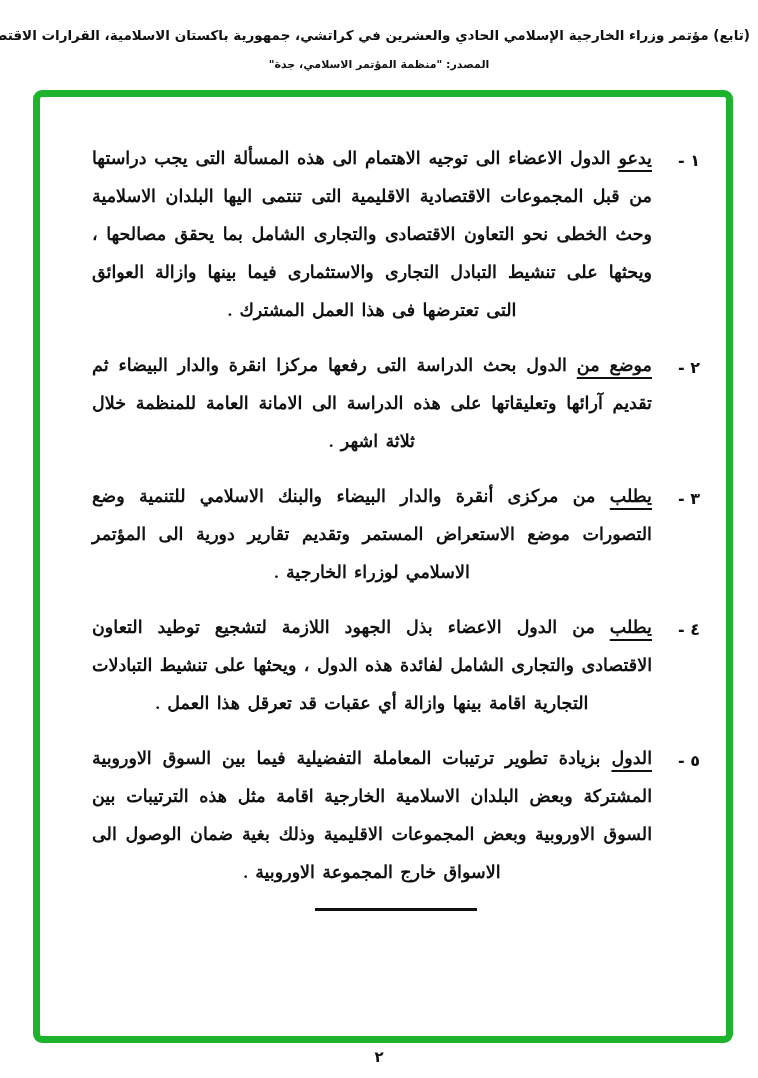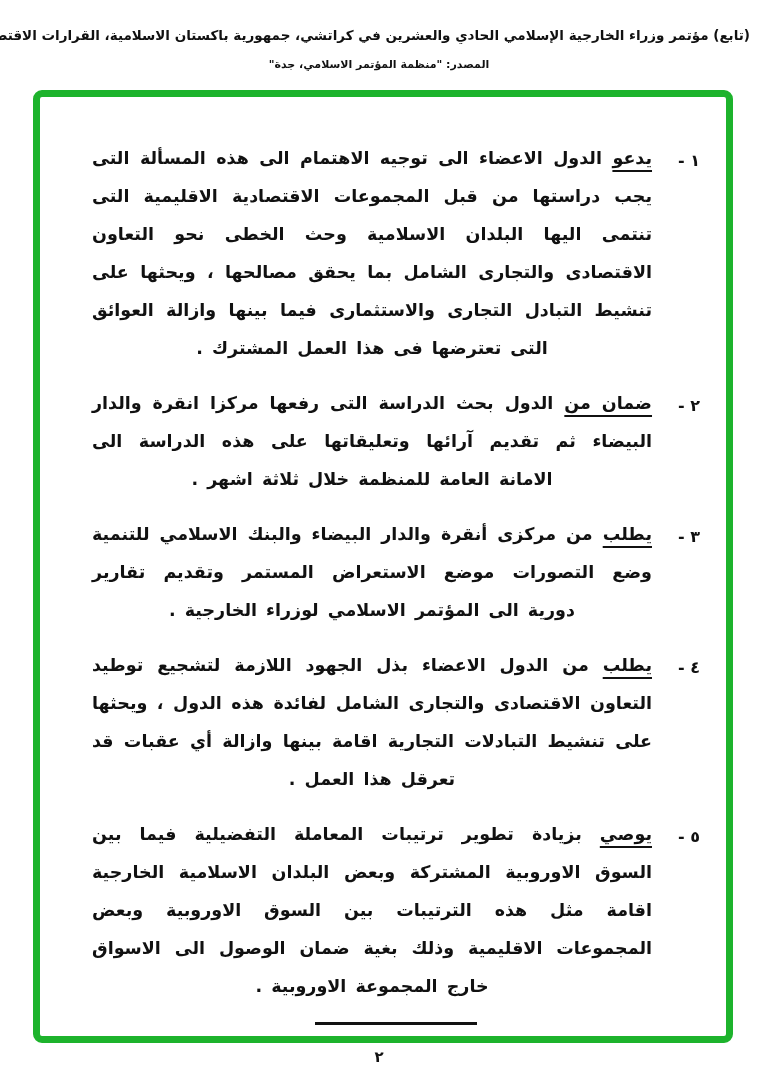--- a/index.html
+++ b/index.html
@@ -76,20 +76,21 @@
   }
   .itext {
     flex: 1;
     font-size: 17.5px;
     font-weight: 700;
     line-height: 38px;
     text-align: justify;
     text-align-last: center;
     word-spacing: 3px;
     margin: 0;
+    font-family: Liberation Serif, serif;
   }
   .lead {
     text-decoration: underline;
     text-underline-offset: 6px;
     text-decoration-thickness: 2px;
   }
   .end-rule {
     width: 162px;
     border: 0;
     border-top: 3px solid #111111;
@@ -117,36 +118,36 @@
   <div class="frame" style="border-color: rgb(29, 179, 44);">
     <div class="content">
 
       <div class="item">
         <span class="num">- ١</span>
         <p class="itext"><span class="lead">يدعو</span> <span>الدول الاعضاء الى توجيه الاهتمام الى هذه المسألة التى يجب دراستها من قبل المجموعات الاقتصادية الاقليمية التى تنتمى اليها البلدان الاسلامية وحث الخطى نحو التعاون الاقتصادى والتجارى الشامل بما يحقق مصالحها ، ويحثها على تنشيط التبادل التجارى والاستثمارى فيما بينها وازالة العوائق التى تعترضها فى هذا العمل المشترك .</span></p>
       </div>
 
       <div class="item">
         <span class="num">- ٢</span>
-        <p class="itext"><span class="lead">ضمان من</span> <span>الدول بحث الدراسة التى رفعها مركزا انقرة والدار البيضاء ثم تقديم آرائها وتعليقاتها على هذه الدراسة الى الامانة العامة للمنظمة خلال ثلاثة اشهر .</span></p>
+        <p class="itext"><span class="lead">موضع من</span> <span>الدول بحث الدراسة التى رفعها مركزا انقرة والدار البيضاء ثم تقديم آرائها وتعليقاتها على هذه الدراسة الى الامانة العامة للمنظمة خلال ثلاثة اشهر .</span></p>
       </div>
 
       <div class="item">
         <span class="num">- ٣</span>
         <p class="itext"><span class="lead">يطلب</span> <span>من مركزى أنقرة والدار البيضاء والبنك الاسلامي للتنمية وضع التصورات موضع الاستعراض المستمر وتقديم تقارير دورية الى المؤتمر الاسلامي لوزراء الخارجية .</span></p>
       </div>
 
       <div class="item">
         <span class="num">- ٤</span>
         <p class="itext"><span class="lead">يطلب</span> <span>من الدول الاعضاء بذل الجهود اللازمة لتشجيع توطيد التعاون الاقتصادى والتجارى الشامل لفائدة هذه الدول ، ويحثها على تنشيط التبادلات التجارية اقامة بينها وازالة أي عقبات قد تعرقل هذا العمل .</span></p>
       </div>
 
       <div class="item">
         <span class="num">- ٥</span>
-        <p class="itext"><span class="lead">يوصي</span> <span>بزيادة تطوير ترتيبات المعاملة التفضيلية فيما بين السوق الاوروبية المشتركة وبعض البلدان الاسلامية الخارجية اقامة مثل هذه الترتيبات بين السوق الاوروبية وبعض المجموعات الاقليمية وذلك بغية ضمان الوصول الى الاسواق خارج المجموعة الاوروبية .</span></p>
+        <p class="itext"><span class="lead">الدول</span> <span>بزيادة تطوير ترتيبات المعاملة التفضيلية فيما بين السوق الاوروبية المشتركة وبعض البلدان الاسلامية الخارجية اقامة مثل هذه الترتيبات بين السوق الاوروبية وبعض المجموعات الاقليمية وذلك بغية ضمان الوصول الى الاسواق خارج المجموعة الاوروبية .</span></p>
       </div>
 
       <hr class="end-rule">
 
     </div>
   </div>
 
   <div class="page-num">٢</div>
 
 </div>

